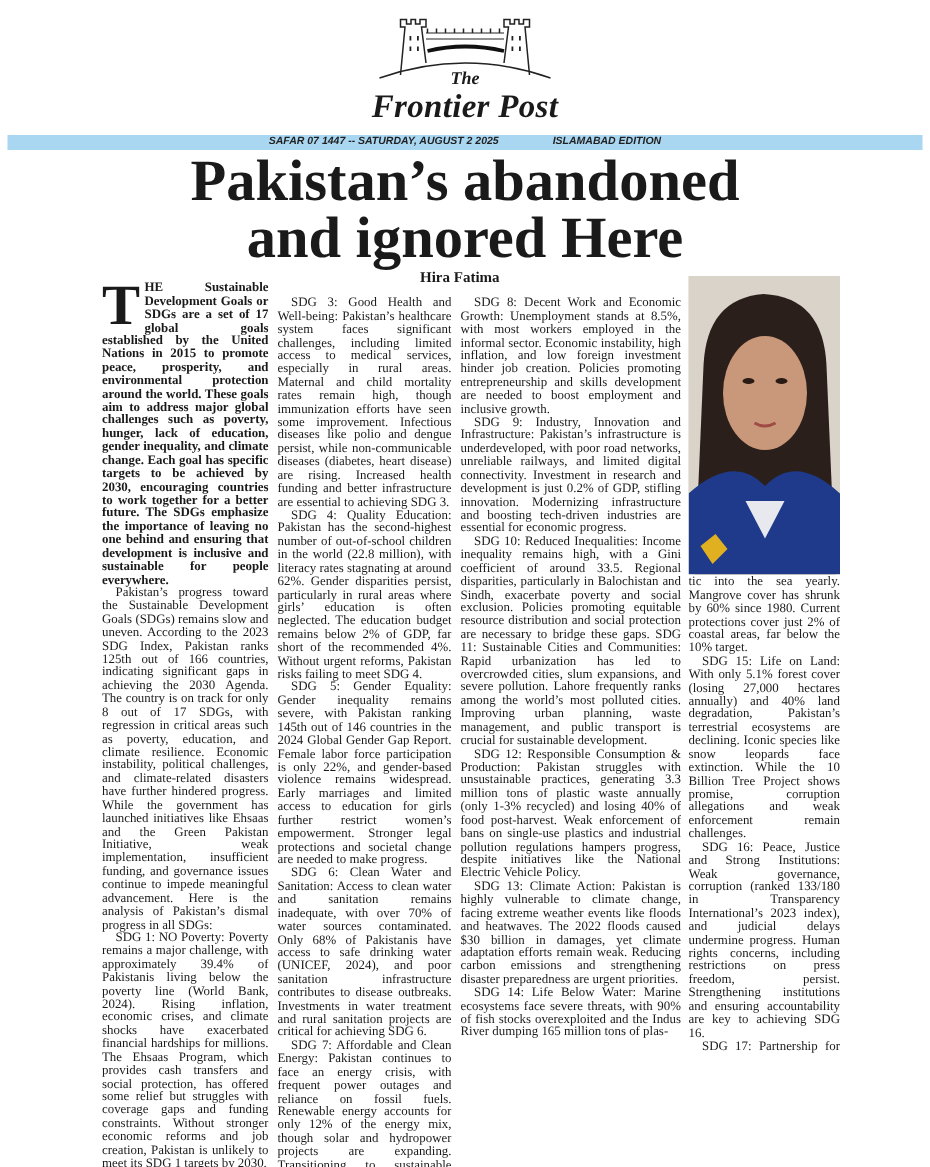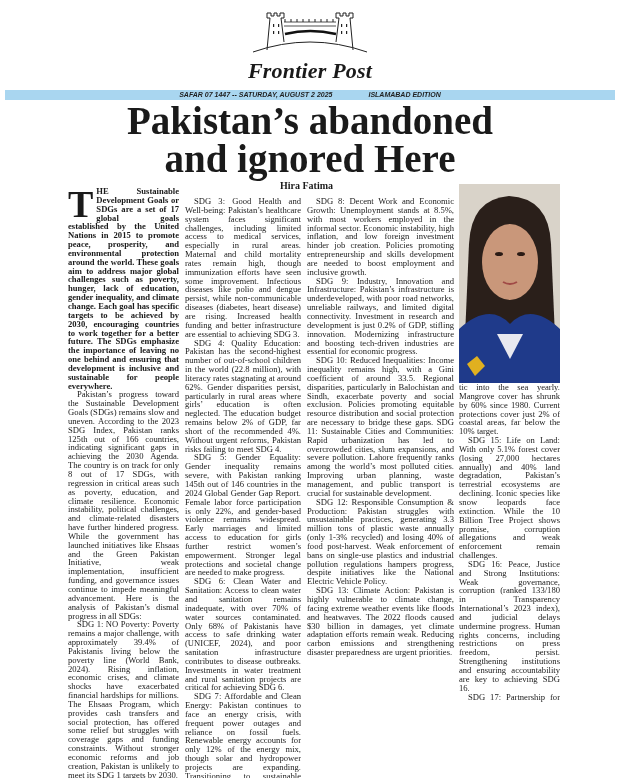--- a/index.html
+++ b/index.html
@@ -35,20 +35,21 @@
     <path d="M40 32 Q65 26 91 32" stroke="#111" stroke-width="2.5" fill="none"></path>
     <rect x="28" y="22" width="1.2" height="3" fill="#222"></rect>
       <rect x="33" y="22" width="1.2" height="3" fill="#222"></rect>
     <rect x="28" y="29" width="1.2" height="3" fill="#222"></rect>
       <rect x="33" y="29" width="1.2" height="3" fill="#222"></rect>
     <rect x="96" y="22" width="1.2" height="3" fill="#222"></rect>
       <rect x="101" y="22" width="1.2" height="3" fill="#222"></rect>
     <rect x="96" y="29" width="1.2" height="3" fill="#222"></rect>
       <rect x="101" y="29" width="1.2" height="3" fill="#222"></rect>
   </svg>
+  <div class="logo-the">The</div>
   <div class="logo-name">Frontier Post</div>
 </div>
 
 <div class="dateline">
   <span>SAFAR 07 1447 -- SATURDAY, AUGUST 2 2025</span>
   <span>ISLAMABAD EDITION</span>
 </div>
 
 <div class="headline">
   <div>Pakistan’s abandoned</div>
@@ -71,20 +72,21 @@
   <p>SDG 6: Clean Water and Sanitation: Access to clean water and sanitation remains inadequate, with over 70% of water sources contaminated. Only 68% of Pakistanis have access to safe drinking water (UNICEF, 2024), and poor sanitation infrastructure contributes to disease outbreaks. Investments in water treatment and rural sanitation projects are critical for achieving SDG 6.</p>
   <p>SDG 7: Affordable and Clean Energy: Pakistan continues to face an energy crisis, with frequent power outages and reliance on fossil fuels. Renewable energy accounts for only 12% of the energy mix, though solar and hydropower projects are expanding. Transitioning to sustainable energy sources is vital for economic stability and environmental sustainability.</p>
 </div>
 
 <div class="col c3">
   <p>SDG 8: Decent Work and Economic Growth: Unemployment stands at 8.5%, with most workers employed in the informal sector. Economic instability, high inflation, and low foreign investment hinder job creation. Policies promoting entrepreneurship and skills development are needed to boost employment and inclusive growth.</p>
   <p>SDG 9: Industry, Innovation and Infrastructure: Pakistan’s infrastructure is underdeveloped, with poor road networks, unreliable railways, and limited digital connectivity. Investment in research and development is just 0.2% of GDP, stifling innovation. Modernizing infrastructure and boosting tech-driven industries are essential for economic progress.</p>
   <p>SDG 10: Reduced Inequalities: Income inequality remains high, with a Gini coefficient of around 33.5. Regional disparities, particularly in Balochistan and Sindh, exacerbate poverty and social exclusion. Policies promoting equitable resource distribution and social protection are necessary to bridge these gaps. SDG 11: Sustainable Cities and Communities: Rapid urbanization has led to overcrowded cities, slum expansions, and severe pollution. Lahore frequently ranks among the world’s most polluted cities. Improving urban planning, waste management, and public transport is crucial for sustainable development.</p>
   <p>SDG 12: Responsible Consumption &amp; Production: Pakistan struggles with unsustainable practices, generating 3.3 million tons of plastic waste annually (only 1-3% recycled) and losing 40% of food post-harvest. Weak enforcement of bans on single-use plastics and industrial pollution regulations hampers progress, despite initiatives like the National Electric Vehicle Policy.</p>
   <p>SDG 13: Climate Action: Pakistan is highly vulnerable to climate change, facing extreme weather events like floods and heatwaves. The 2022 floods caused $30 billion in damages, yet climate adaptation efforts remain weak. Reducing carbon emissions and strengthening disaster preparedness are urgent priorities.</p>
+  <p>SDG 14: Life Below Water: Marine ecosystems face severe threats, with 90% of fish stocks overexploited and the Indus River dumping 165 million tons of plas-</p>
 </div>
 
 <div class="photo">
   <svg width="101" height="199" viewBox="0 0 101 199">
     <rect width="101" height="199" fill="#d9d3c9"></rect>
     <path d="M10 60 Q12 15 50 12 Q90 14 92 60 L98 199 L4 199 Z" fill="#2a1f1a"></path>
     <ellipse cx="51" cy="78" rx="28" ry="38" fill="#c9977a"></ellipse>
     <ellipse cx="40" cy="70" rx="4" ry="2" fill="#2a1a14"></ellipse>
     <ellipse cx="62" cy="70" rx="4" ry="2" fill="#2a1a14"></ellipse>
     <path d="M44 98 Q51 102 58 98" stroke="#a04a46" stroke-width="2" fill="none"></path>

